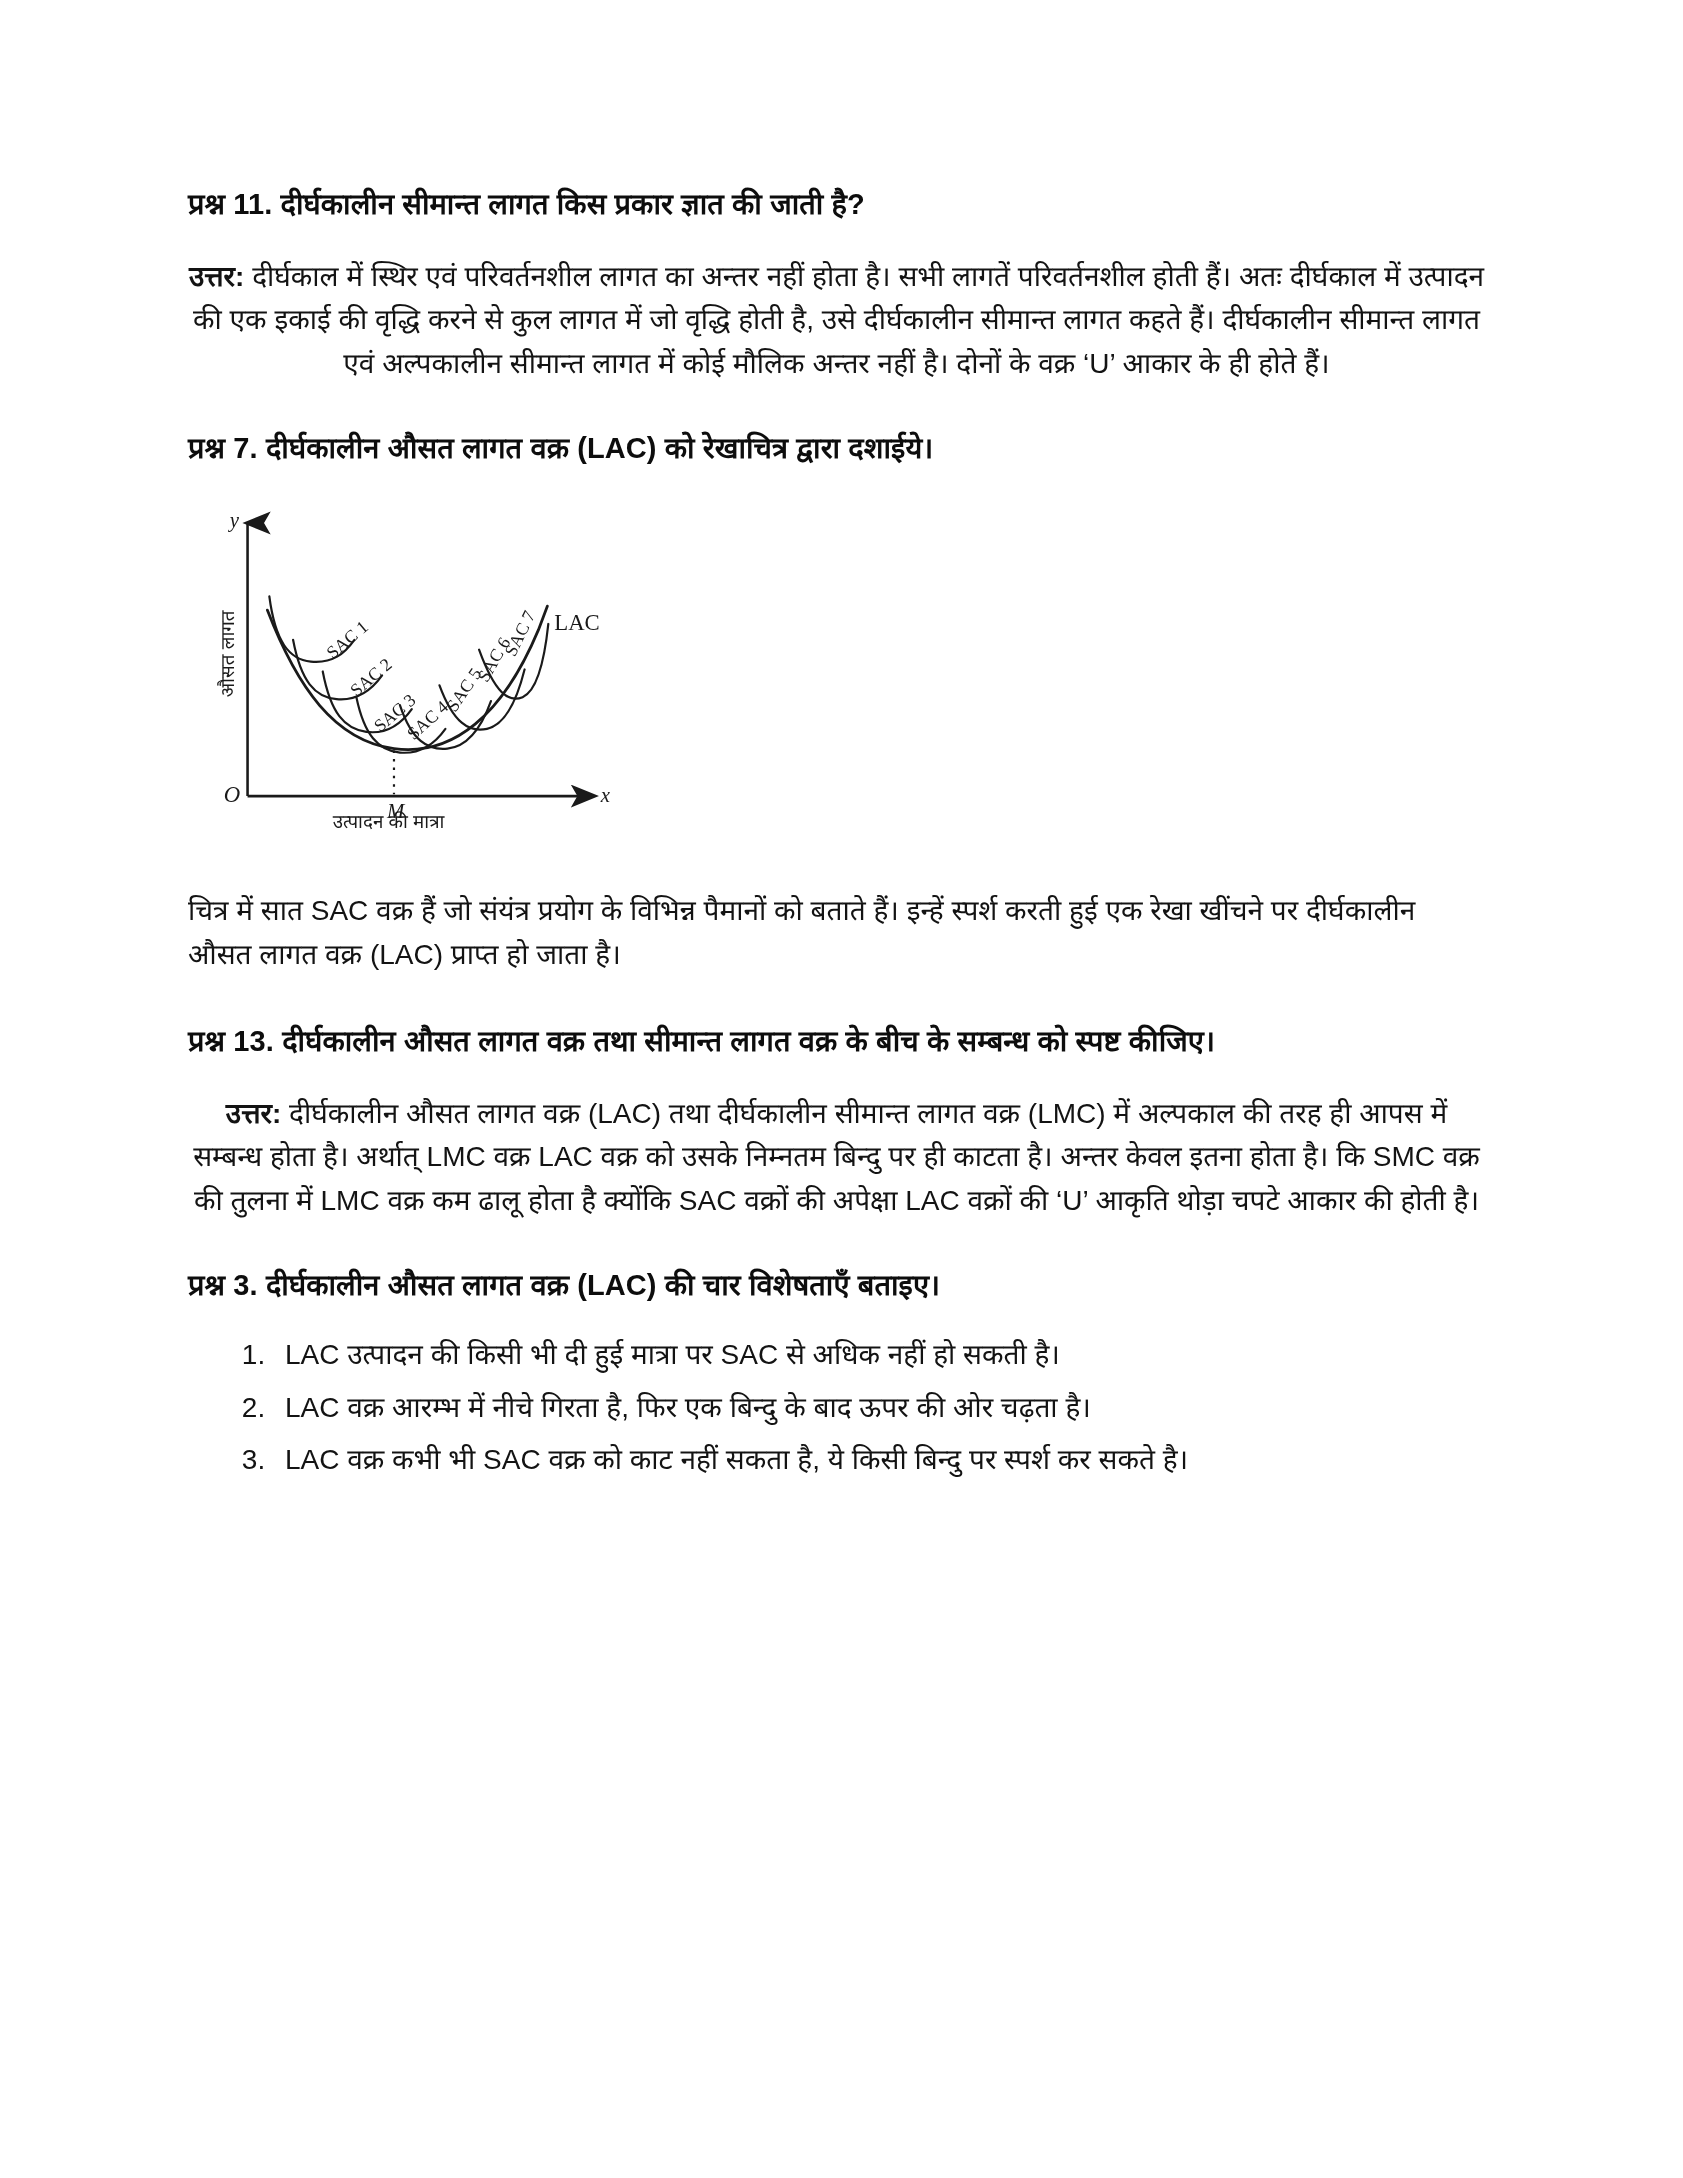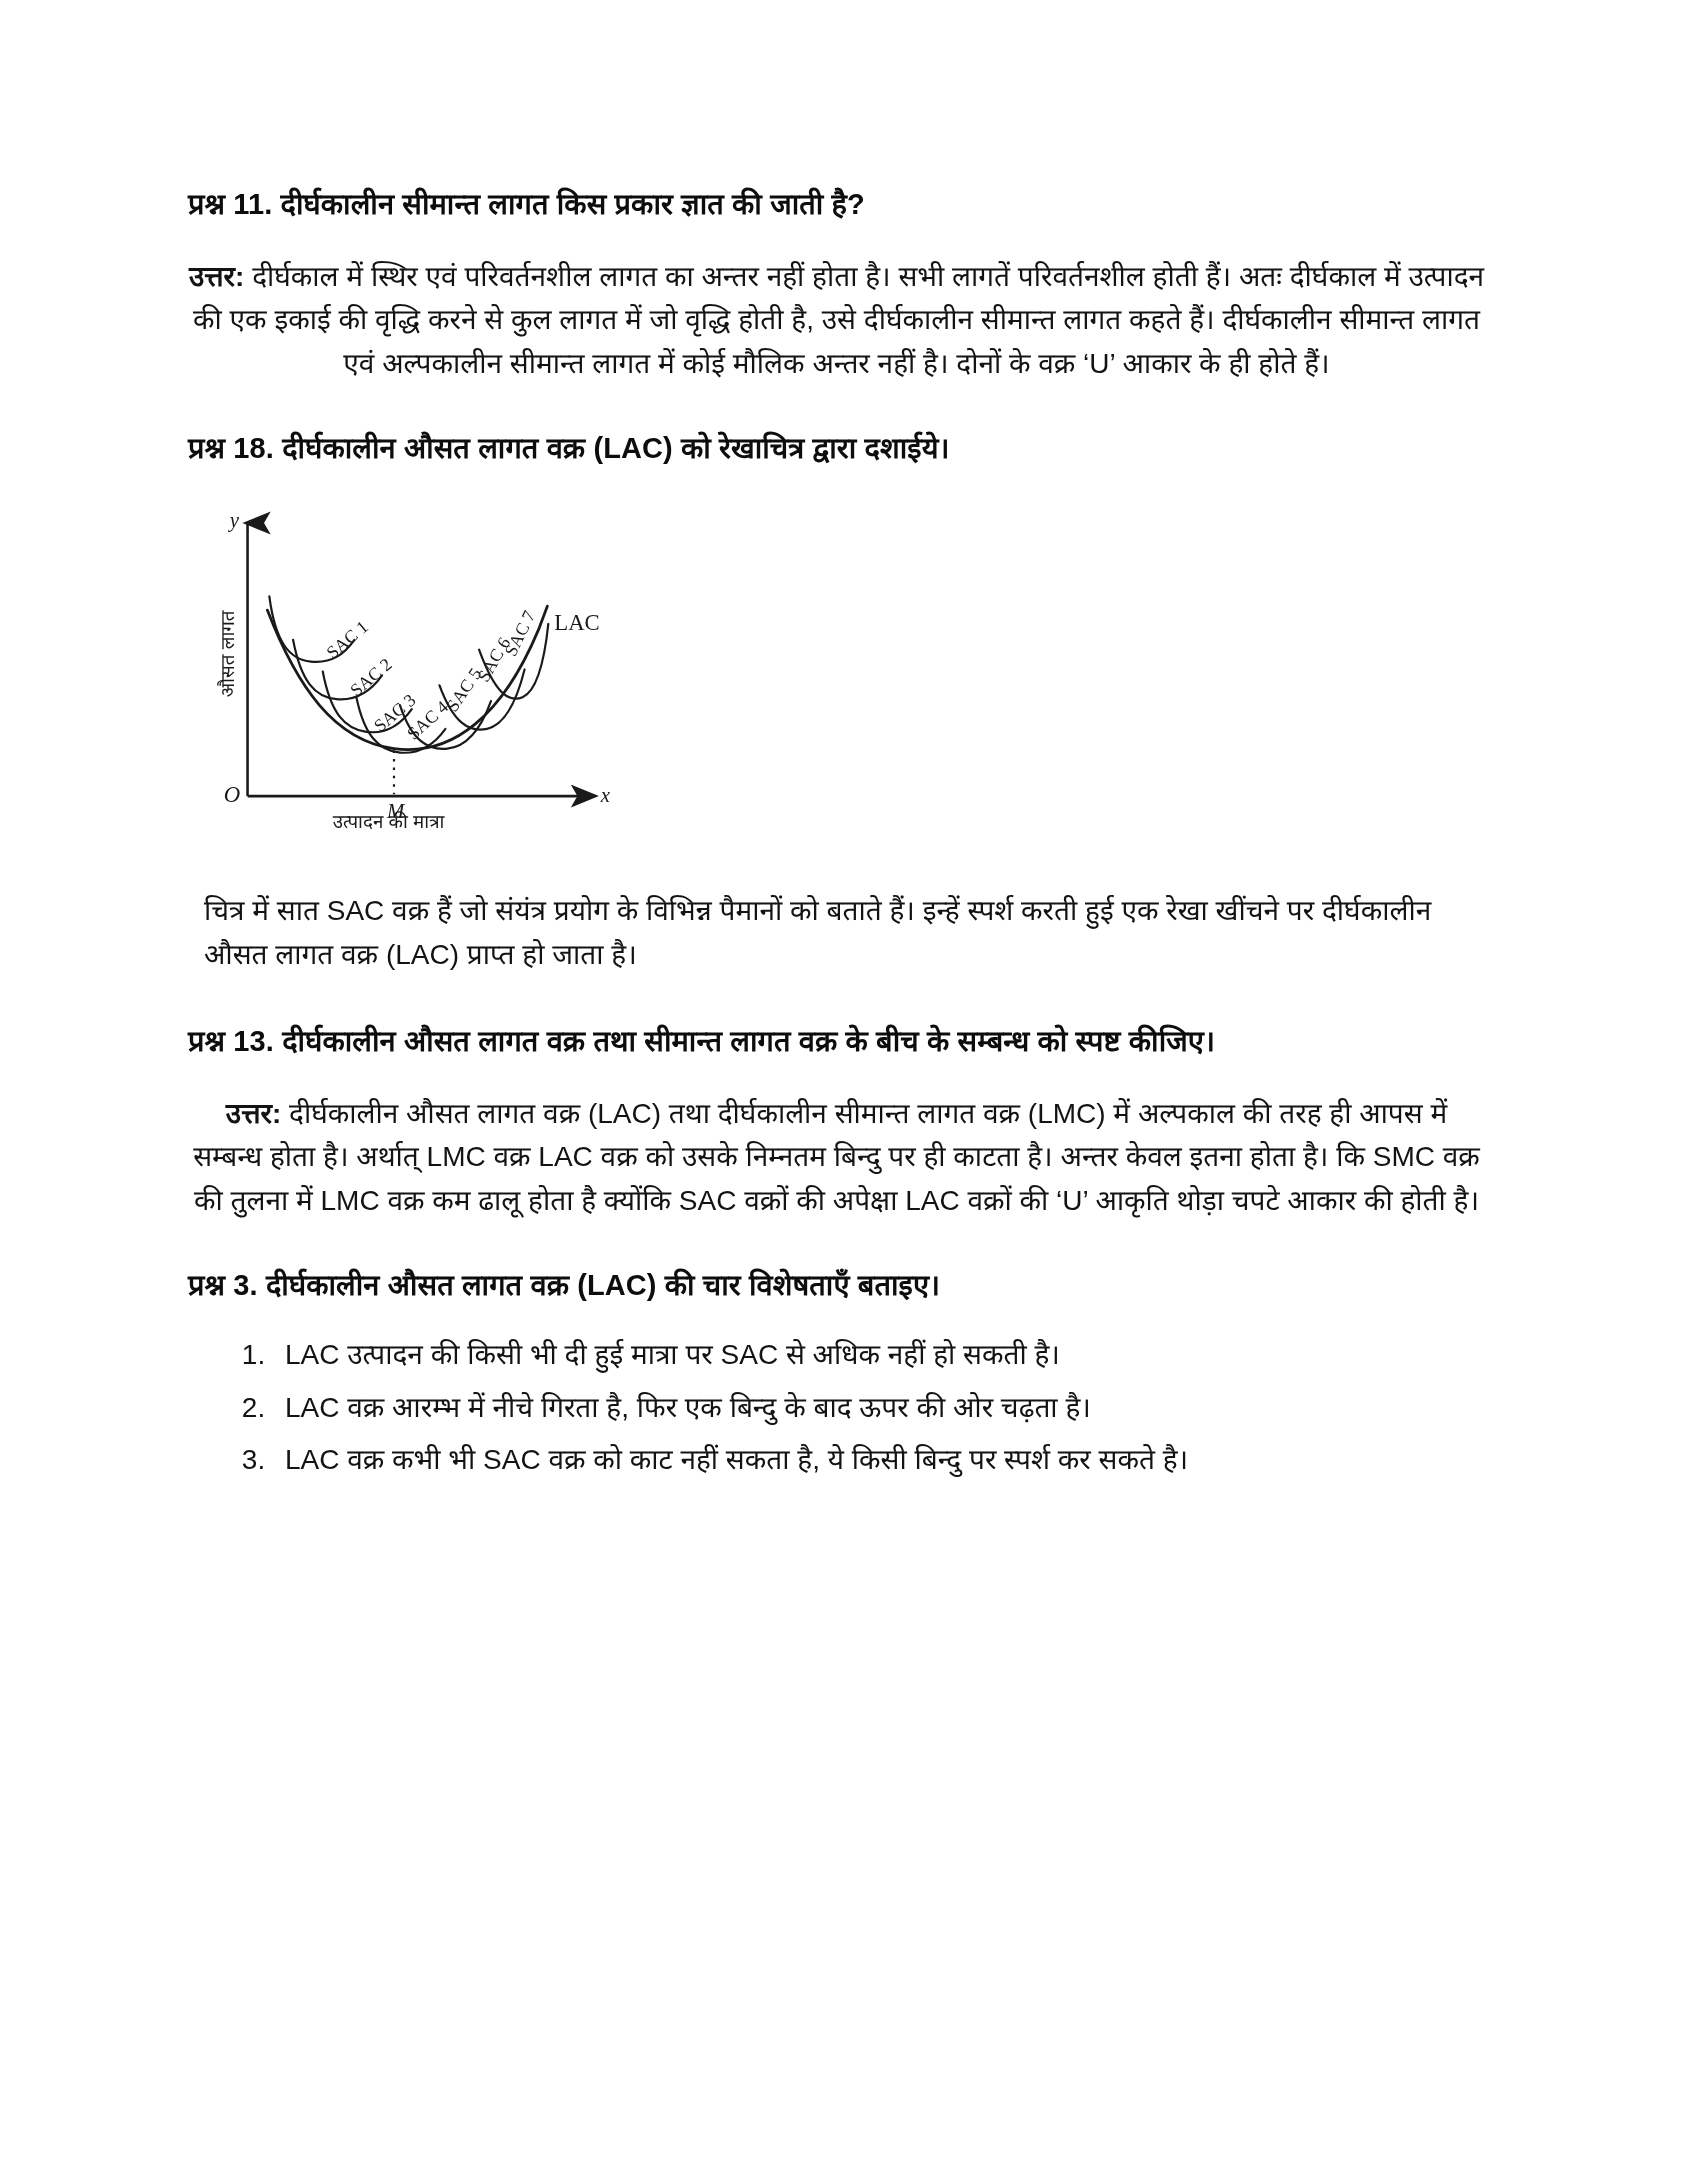--- a/index.html
+++ b/index.html
@@ -44,21 +44,21 @@
   }
   .answer .lead {
     font-weight: bold;
   }
   .answer.short {
     margin-bottom: 26px;
   }
   .para {
     font-size: 28px;
     line-height: 1.55;
-    margin: 0 0 44px 16px;
+    margin: 0 0 44px 0;
     color: #131313;
   }
 
   
   .figure-wrap {
     margin: 34px 0 59px 18px;
   }
   .figure {
     position: relative;
     width: 465px;
@@ -85,21 +85,21 @@
 <body>
 
 <div class="page">
 
   <h2 class="q-heading">प्रश्न 11. दीर्घकालीन सीमान्त लागत किस प्रकार ज्ञात की जाती है?</h2>
 
   <p class="answer">
     <span class="lead">उत्तर:</span><span> दीर्घकाल में स्थिर एवं परिवर्तनशील लागत का अन्तर नहीं होता है। सभी लागतें परिवर्तनशील होती हैं। अतः दीर्घकाल में उत्पादन की एक इकाई की वृद्धि करने से कुल लागत में जो वृद्धि होती है, उसे दीर्घकालीन सीमान्त लागत कहते हैं। दीर्घकालीन सीमान्त लागत एवं अल्पकालीन सीमान्त लागत में कोई मौलिक अन्तर नहीं है। दोनों के वक्र ‘U’ आकार के ही होते हैं।</span>
   </p>
 
-  <h2 class="q-heading tight">प्रश्न 18. दीर्घकालीन औसत लागत वक्र (LAC) को रेखाचित्र द्वारा दशाईये।</h2>
+  <h2 class="q-heading tight">प्रश्न 7. दीर्घकालीन औसत लागत वक्र (LAC) को रेखाचित्र द्वारा दशाईये।</h2>
 
 
   <div class="figure-wrap">
     <div class="figure">
       <svg width="465" height="327" viewBox="0 0 470 330" xmlns="http://www.w3.org/2000/svg">
 
         <defs>
           <marker id="arrH" markerWidth="11" markerHeight="9" refX="9" refY="4.5" orient="auto">
             <path d="M0,0 L11,4.5 L0,9 L2.6,4.5 Z" fill="#1a1a1a"></path>
           </marker>

